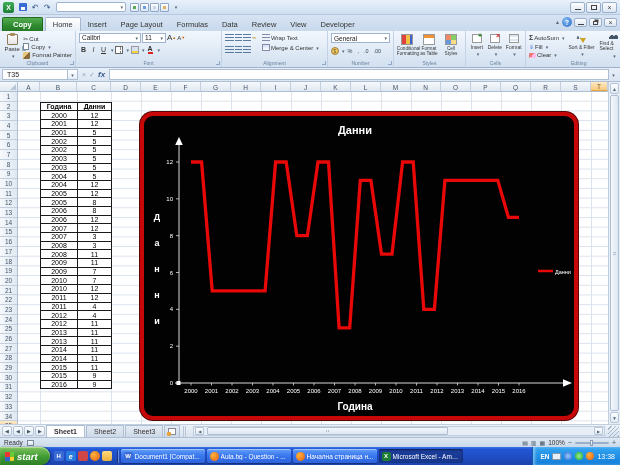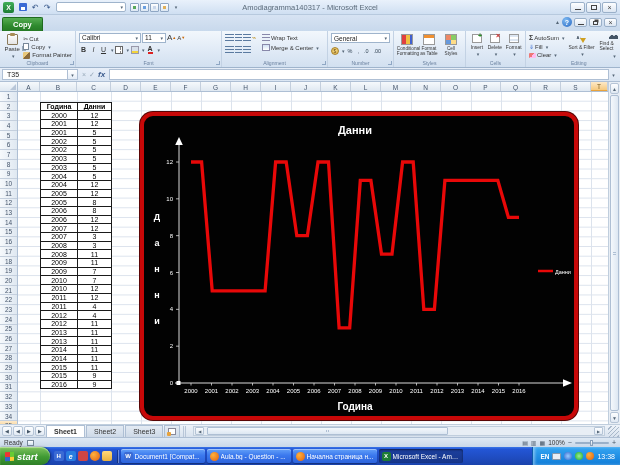--- a/index.html
+++ b/index.html
@@ -196,34 +196,43 @@
     </div>
   <div class="qico qg3">
       <i></i>
     </div>
   <div class="qico qg4">
       <i></i>
     </div>
   <div class="qbtn">
       <span class="drop">▾</span>
     </div>
-  <div class="titletext">Amodiagramma140317 - Microsoft Excel</div>
   <div class="winctrl">
     <div class="wbtn">
         <span class="minglyph"></span>
       </div>
     <div class="wbtn">
         <span class="maxglyph"></span>
       </div>
     <div class="wbtn">×</div>
   </div>
 </div>
 
 <div class="tabrow">
   <div class="filebtn">Copy</div>
+  <div id="tabs" style="display:flex">
+      <div class="tab active">Home</div>
+      <div class="tab">Insert</div>
+      <div class="tab">Page Layout</div>
+      <div class="tab">Formulas</div>
+      <div class="tab">Data</div>
+      <div class="tab">Review</div>
+      <div class="tab">View</div>
+      <div class="tab">Developer</div>
+    </div>
   <div class="tabctrl">
     <span class="caret">▲</span>
     <div class="helpbtn">?</div>
     <div class="wbtn small">
         <span class="minglyph"></span>
       </div>
     <div class="wbtn small">
         <span class="restoreglyph"></span>
       </div>
     <div class="wbtn small">×</div>

